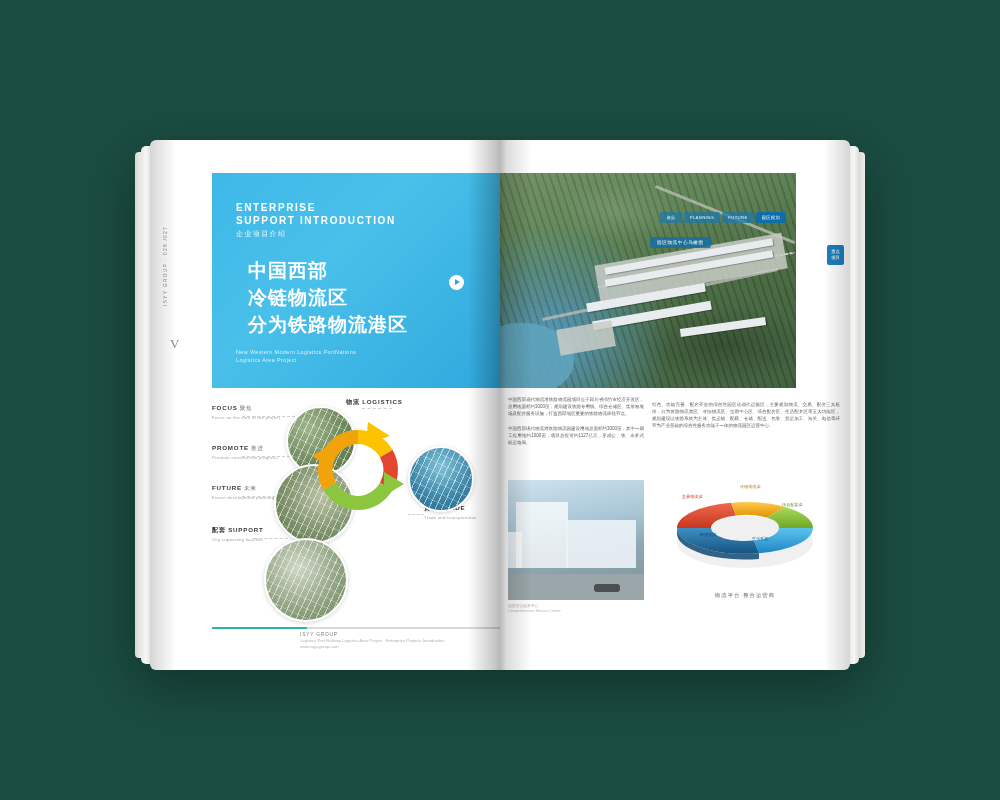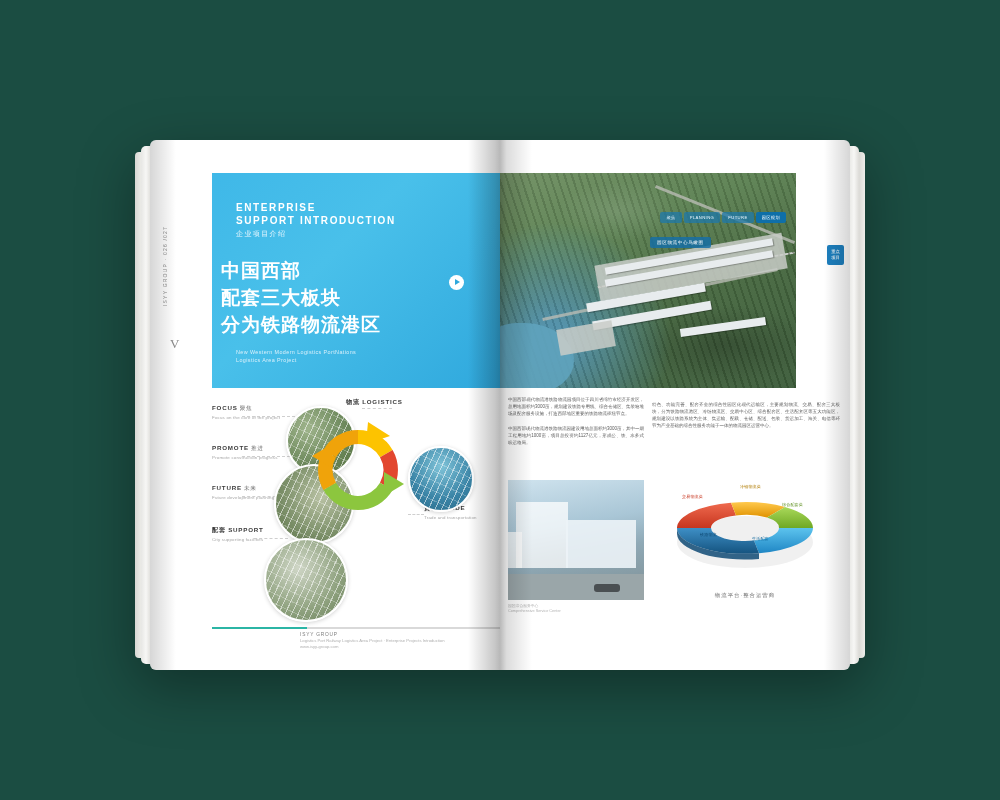--- a/index.html
+++ b/index.html
@@ -56,21 +56,21 @@
     background:linear-gradient(135deg,#3fb8e8 0%,#49c0ea 40%,#2fa8dd 100%);
   }
   .hero-en{
     position:absolute;left:24px;top:28px;color:#ffffff;
     font-size:10px;letter-spacing:1.6px;line-height:13px;font-weight:bold;
   }
   .hero-cn-sub{
     position:absolute;left:24px;top:56px;color:#eaf8ff;font-size:7px;letter-spacing:1.4px;
   }
   .hero-title{
-    position:absolute;left:9px;top:84px;color:#ffffff;font-size:19px;line-height:27px;
+    position:absolute;left:36px;top:84px;color:#ffffff;font-size:19px;line-height:27px;
     letter-spacing:1px;font-weight:bold;
   }
   .hero-en2{
     position:absolute;left:24px;top:175px;color:#d8f0fb;font-size:5.4px;line-height:8px;letter-spacing:.4px;
   }
   .hero-play{
     position:absolute;left:299px;top:135px;width:15px;height:15px;border-radius:50%;
     background:#ffffff;z-index:20;
   }
   .hero-play:after{
@@ -191,21 +191,21 @@
       <div class="logo-v">V</div>
 
       <div class="hero">
         <div class="hero-en">
           <span>ENTERPRISE</span><br>
           <span>SUPPORT INTRODUCTION</span>
         </div>
         <div class="hero-cn-sub">企业项目介绍</div>
         <div class="hero-title">
           <span>中国西部</span><br>
-          <span>配套三大板块</span><br>
+          <span>冷链物流区</span><br>
           <span>分为铁路物流港区</span>
         </div>
         <div class="hero-en2">
           <span>New Western Modern Logistics PortNations</span><br>
           <span>Logistics Area Project</span>
         </div>
       </div>
       <div class="hero-play"></div>
 
       <div class="lp-body">

